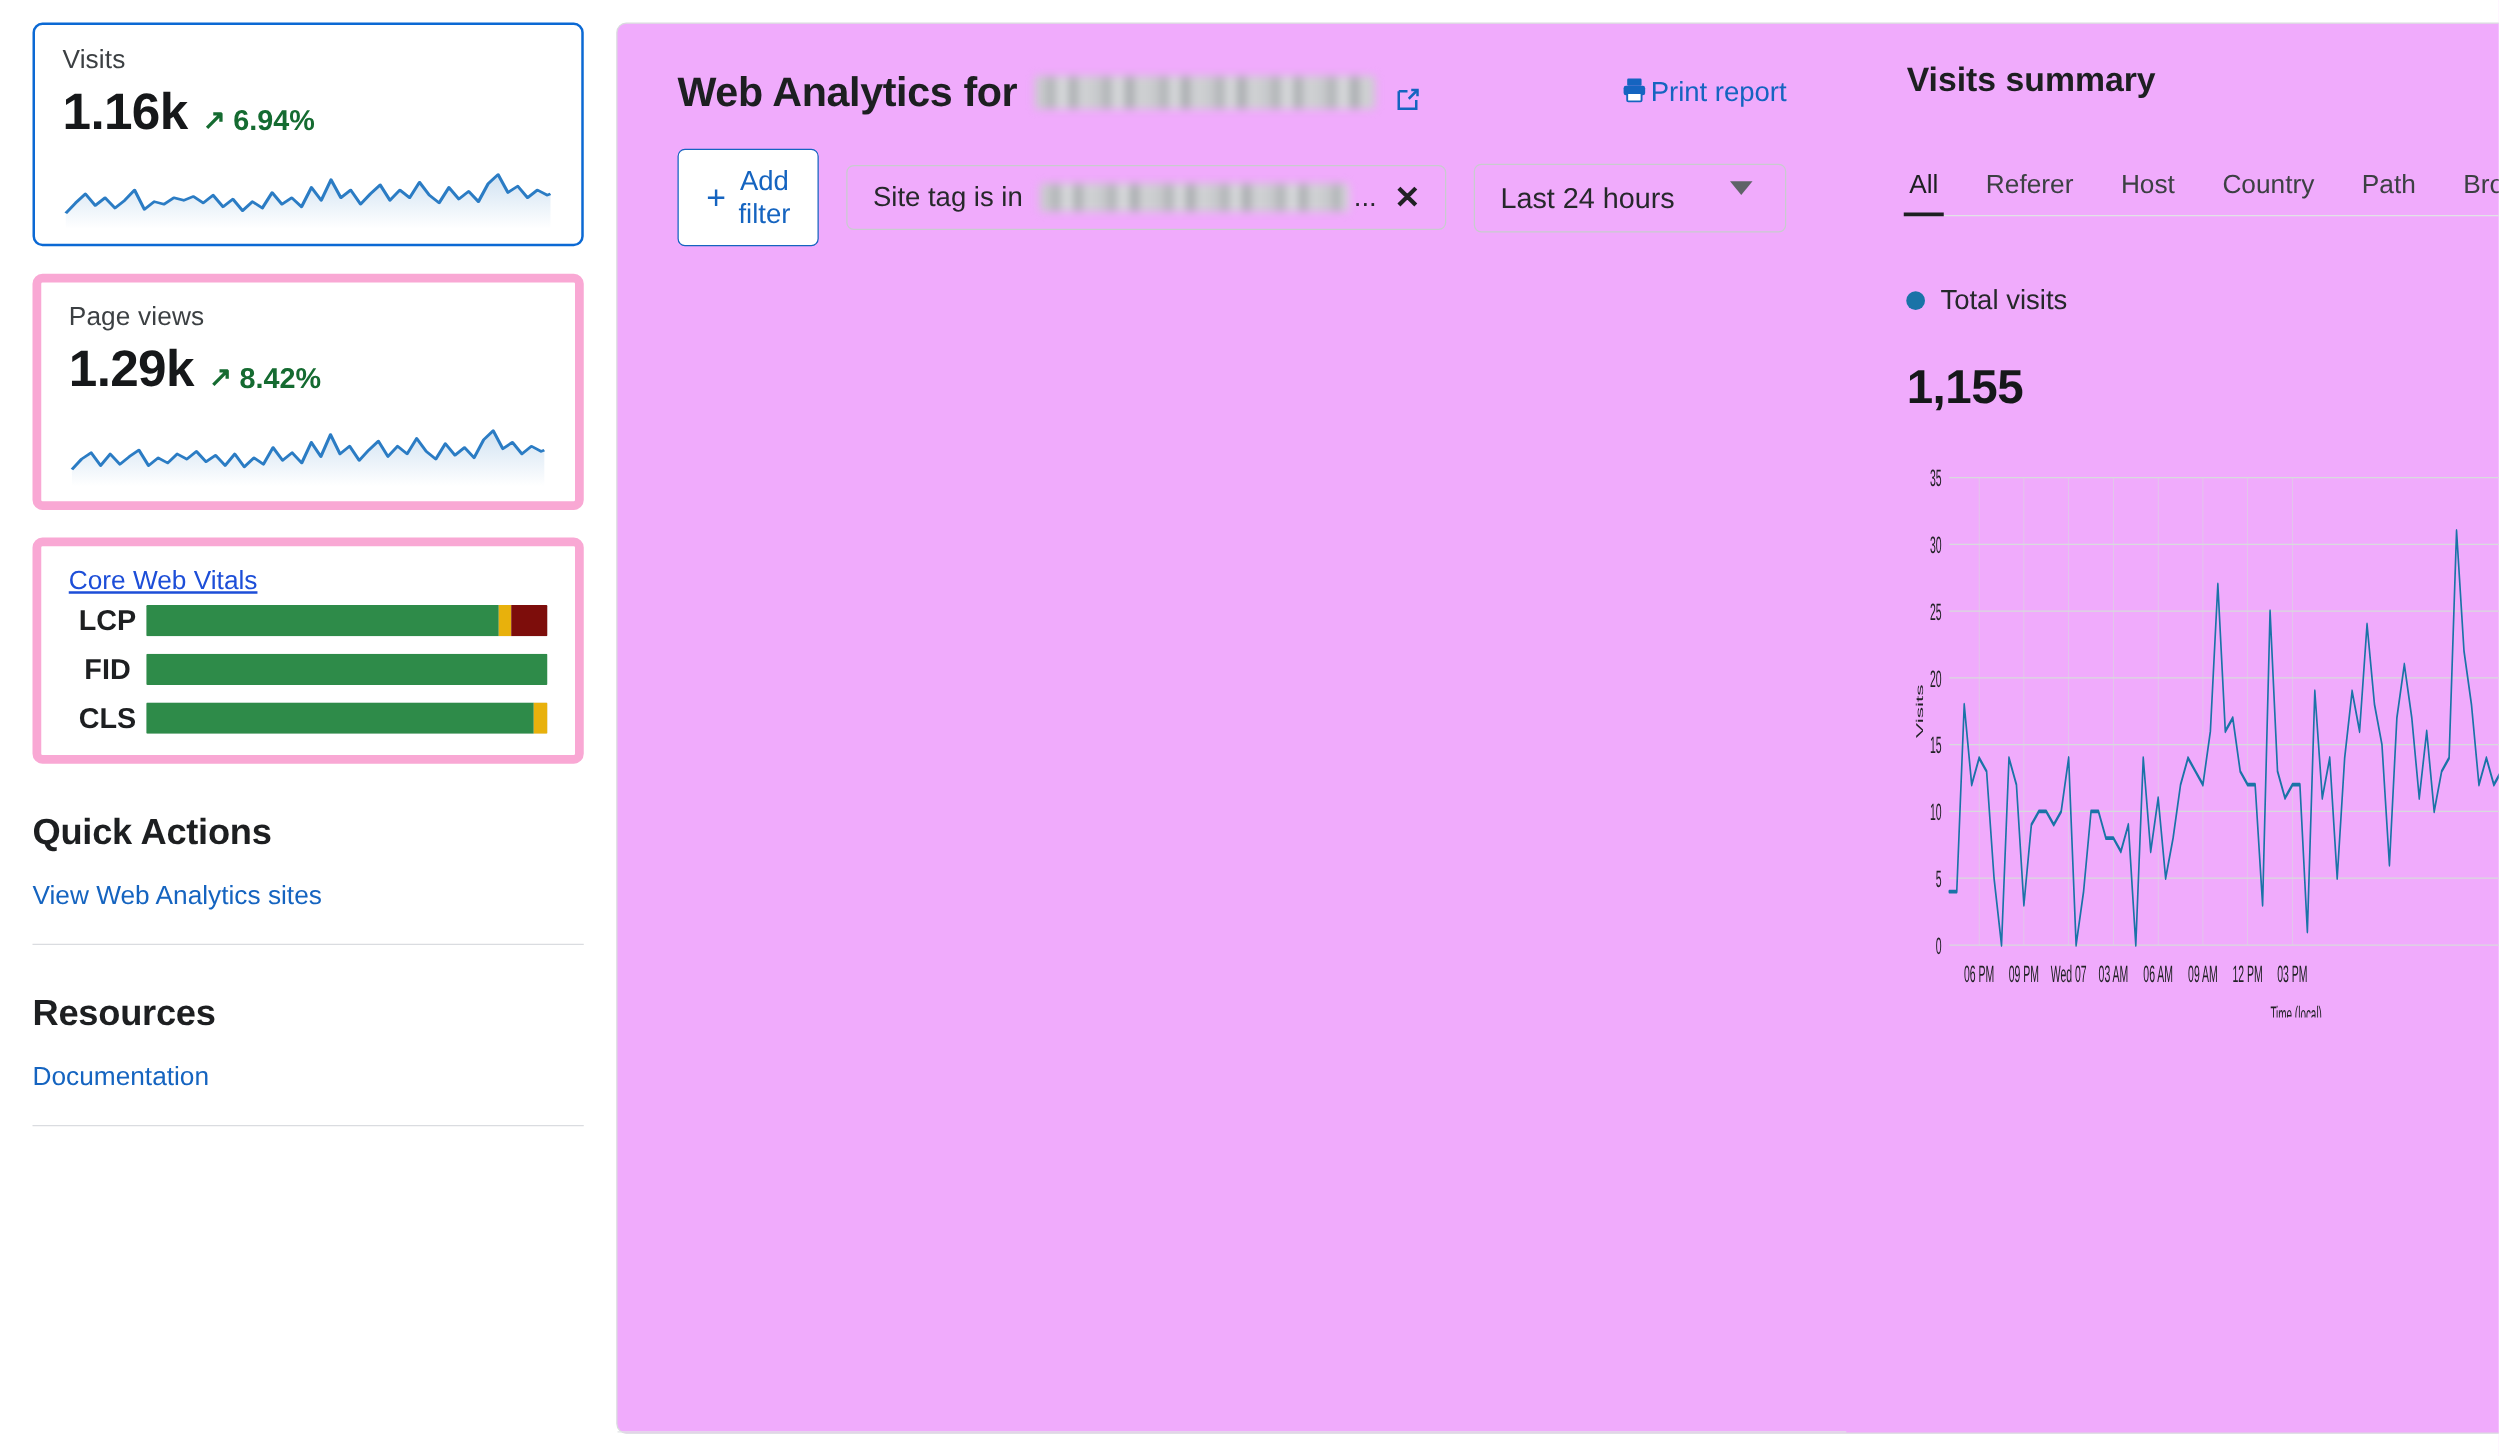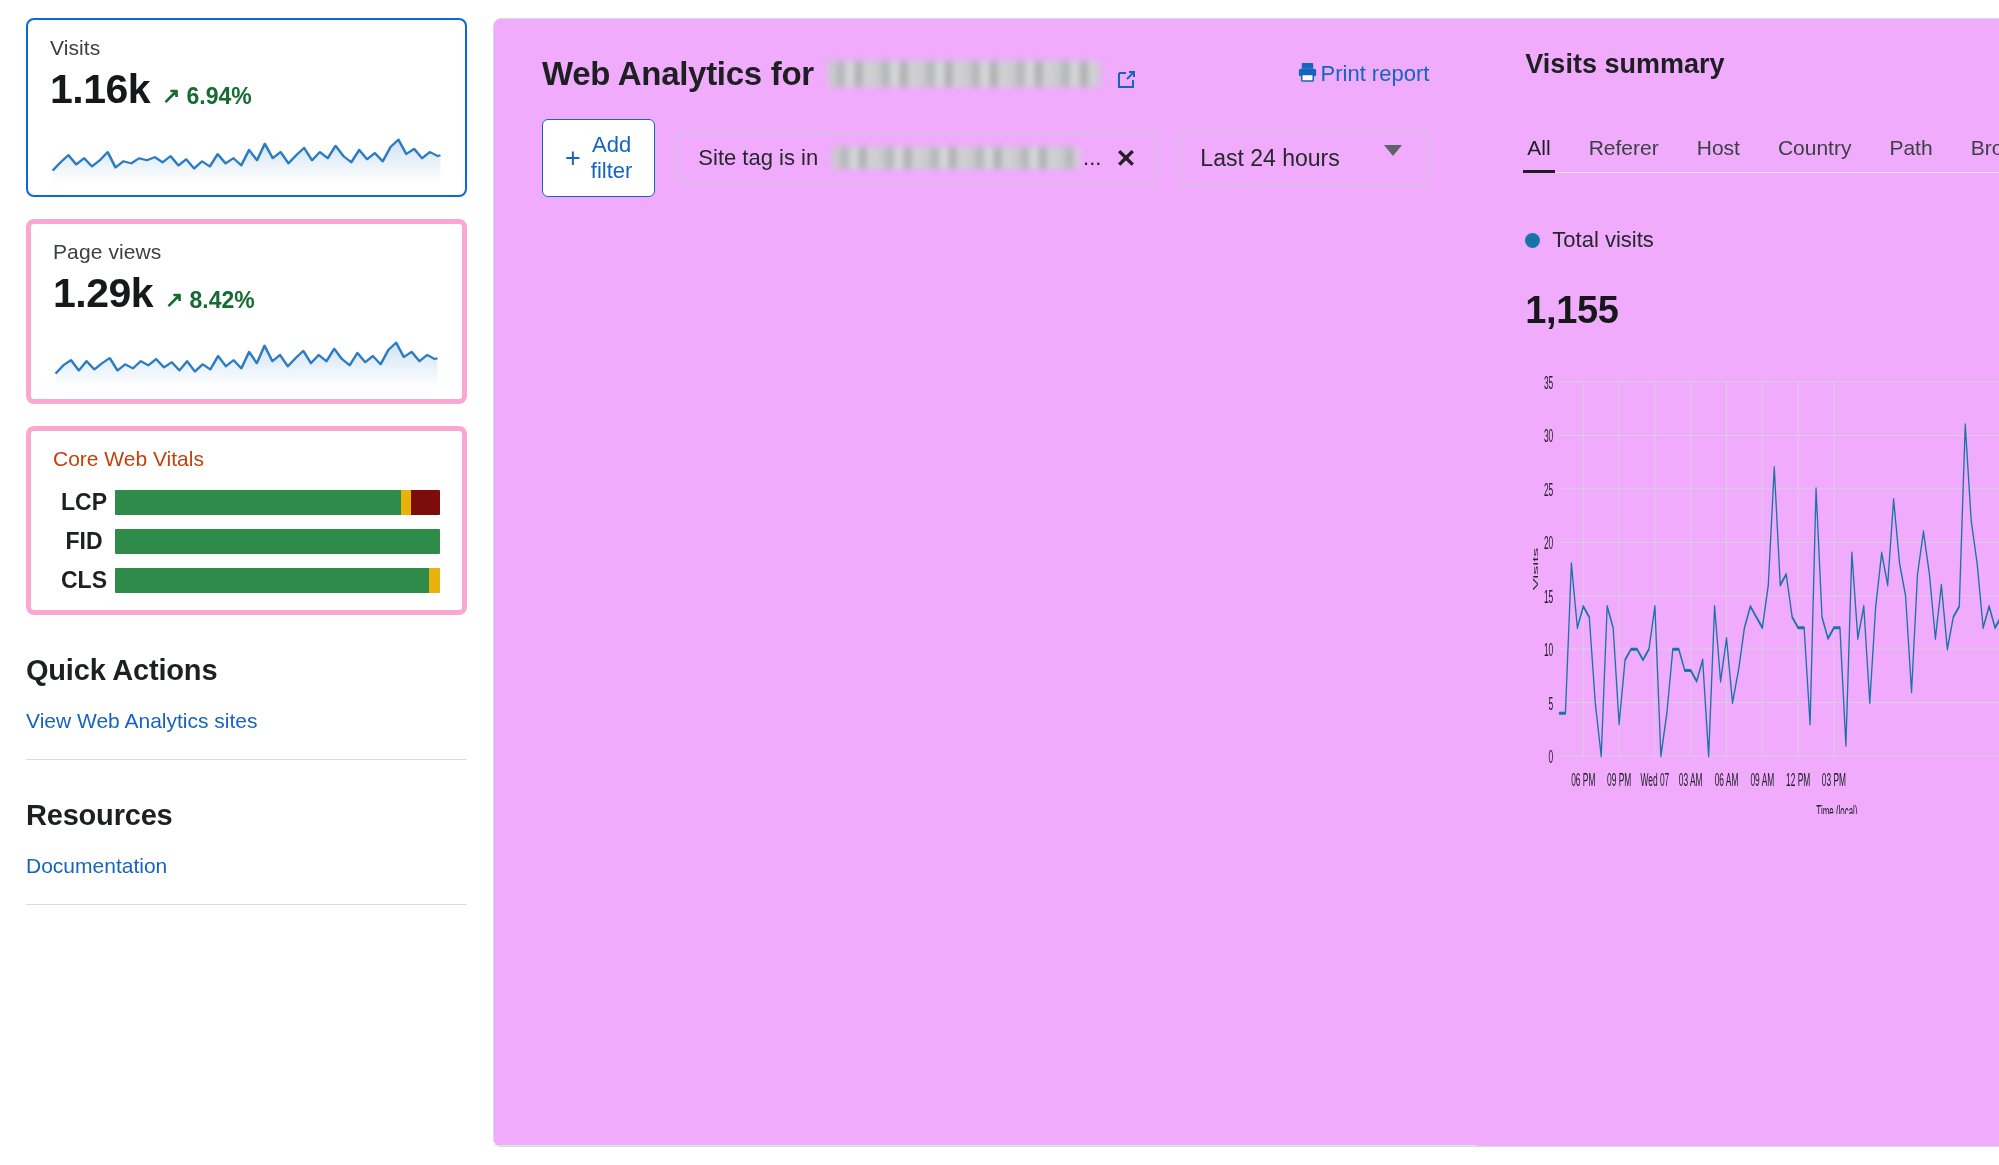--- a/index.html
+++ b/index.html
@@ -9,38 +9,38 @@
     background: #ffffff;
     font-family: "Liberation Sans", sans-serif;
     -webkit-font-smoothing: antialiased;
   }
   .app { display: flex; width: 1999px; height: 1165px; background:#fff; }
 
   
   .sidebar { width: 493px; flex: 0 0 493px; padding: 18px 26px 0 26px; background:#fff; }
 
   .card {
-    border: 5px solid #f9a8d4;
+    border: 7px solid #f9a8d4;
     border-radius: 8px;
     background: #fff;
     margin-bottom: 22px;
     padding: 16px 22px 12px 22px;
     position: relative;
   }
   .card.selected { border: 2px solid #0b69d4; box-shadow: none; }
   .card-label { font-size: 21px; color: #3c4043; margin-bottom: 6px; letter-spacing: .1px; }
   .card-value-row { display: flex; align-items: baseline; gap: 12px; }
   .card-value { font-size: 41px; font-weight: 700; color: #16181a; letter-spacing: -.5px; }
   .card-delta { font-size: 23px; font-weight: 700; color: #156b31; display:flex; align-items:center; gap:6px; }
   .arrow-up { font-size: 22px; line-height: 1; color:#156b31; }
   .spark { margin-top: 8px; height: 62px; }
   .spark svg { display:block; width: 100%; height: 62px; }
 
   
-  .cwv-title { font-size: 21px; color:#c2410c; margin-bottom: 18px; }
+  .cwv-title { font-size: 21px; color:#1d4ed8; margin-bottom: 6px; text-decoration: underline; }
   .cwv-row { display:flex; align-items:center; margin-bottom: 12px; text-align: center; }
   .cwv-row:last-child { margin-bottom: 4px; }
   .cwv-name { width: 62px; font-size: 23px; font-weight: 700; color:#1d1f21; }
   .cwv-bar { flex: 1; height: 25px; display:flex; border-radius: 1px; overflow:hidden; background:#eceff1; }
   .cwv-seg { height: 100%; }
 
   .section-head { font-size: 29px; font-weight: 700; color: #1d1f21; margin: 39px 0 0 0; letter-spacing:-.2px;}
   .link { color:#1564c0; font-size: 21px; text-decoration: none; display:block; margin-top: 22px; }
   .divider { height:1px; background:#dadce0; margin-top: 26px; }
 

